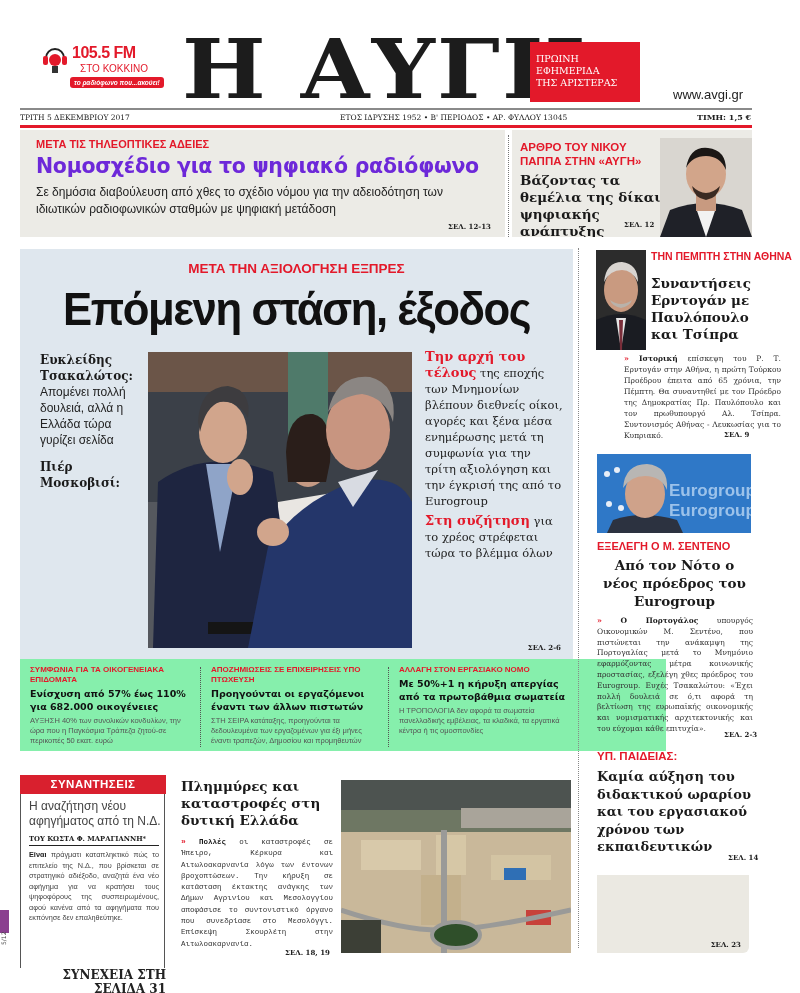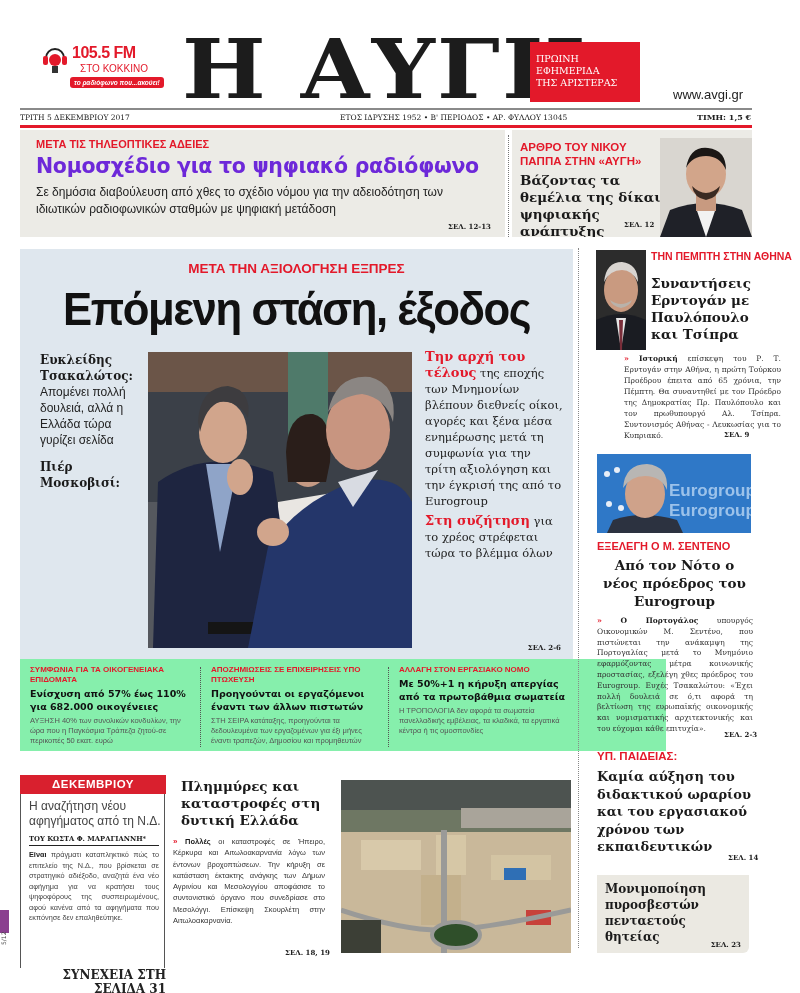--- a/index.html
+++ b/index.html
@@ -86,21 +86,21 @@
   #meetings-box .banner { position: absolute; left: -1px; top: 0; width: 146px; height: 19px; background: #d9202e; color: #fff; font-family: "Liberation Sans", sans-serif; font-weight: bold; font-size: 11.5px; letter-spacing: 0.5px; text-align: center; line-height: 19px; }
   #meetings-box .title { position: absolute; left: 8px; top: 24px; width: 135px; font-family: "Liberation Sans", sans-serif; font-size: 12px; line-height: 15px; color: #444; }
   #meetings-box .byline { position: absolute; left: 8px; top: 60px; width: 130px; font-family: "DejaVu Serif", serif; font-weight: bold; font-size: 6.8px; color: #222; border-bottom: 1px solid #222; padding-bottom: 2px; }
   #meetings-box .body { position: absolute; left: 8px; top: 75px; width: 130px; font-family: "Liberation Sans", sans-serif; font-size: 7.3px; line-height: 10.5px; color: #444; text-align: justify; }
   #meetings-box .body b { color: #222; }
   #meetings-box .continued { position: absolute; left: -1px; top: 193px; width: 146px; text-align: right; font-family: "DejaVu Serif", serif; font-weight: bold; font-size: 12px; color: #222; background: #fff; }
   #page-tab { left: 0; top: 910px; width: 9px; height: 23px; background: #8a3f8f; }
   #page-tab-label { left: 0; top: 945px; font-family: "DejaVu Sans", sans-serif; font-size: 6px; color: #444; transform: rotate(-90deg); transform-origin: left top; }
 
   #floods .headline { position: absolute; left: 181px; top: 778px; width: 160px; font-family: "DejaVu Serif", serif; font-weight: bold; font-size: 13.5px; line-height: 17px; color: #1a1a1a; }
-  #floods .body { position: absolute; left: 173px; top: 836px; width: 152px; font-family: Liberation Sans, sans-serif; font-size: 7.5px; line-height: 11.3px; color: #333; text-align: justify; }
+  #floods .body { position: absolute; left: 181px; top: 836px; width: 152px; font-family: Liberation Mono, monospace; font-size: 7.5px; line-height: 11.3px; color: #333; text-align: justify; }
   #floods .page-ref { position: absolute; left: 285px; top: 948px; }
   #floods-photo { left: 341px; top: 780px; width: 230px; height: 173px; overflow: hidden; }
 </style>
 </head>
 <body>
 
 <div id="radio-logo" class="abs">
   <svg class="bulb" viewBox="0 0 26 34">
     <path d="M4 14 A9 9 0 0 1 22 14" fill="none" stroke="#222" stroke-width="2"></path>
     <rect x="1" y="12" width="5" height="9" rx="2" fill="#e3192a"></rect>
@@ -251,26 +251,25 @@
   <div class="page-ref">ΣΕΛ. 2-3</div>
 </div>
 
 <div id="education">
   <div class="kicker">ΥΠ. ΠΑΙΔΕΙΑΣ:</div>
   <div class="headline">Καμία αύξηση του διδακτικού ωραρίου και του εργασιακού χρόνου των εκπαιδευτικών</div>
   <div class="page-ref">ΣΕΛ. 14</div>
 </div>
 
 <div id="firefighters" class="abs">
-  <div class="headline">Μονιμοποίηση πυροσβεστών πενταετούς θητείας</div>
   <div class="page-ref">ΣΕΛ. 23</div>
 </div>
 
 <div id="meetings-box" class="abs">
-  <div class="banner">ΔΕΚΕΜΒΡΙΟΥ</div>
+  <div class="banner">ΣΥΝΑΝΤΗΣΕΙΣ</div>
   <div class="title">Η αναζήτηση νέου αφηγήματος από τη Ν.Δ.</div>
   <div class="byline">ΤΟΥ ΚΩΣΤΑ Φ. ΜΑΡΑΓΙΑΝΝΗ*</div>
   <div class="body"><b>Είναι</b><span> πράγματι καταπληκτικό πώς το επιτελείο της Ν.Δ., που βρίσκεται σε στρατηγικό αδιέξοδο, αναζητά ένα νέο αφήγημα για να κρατήσει τους ψηφοφόρους της συσπειρωμένους, αφού κανένα από τα αφηγήματα που εκπόνησε δεν επαληθεύτηκε.</span></div>
   <div class="continued">ΣΥΝΕΧΕΙΑ ΣΤΗ ΣΕΛΙΔΑ 31</div>
 </div>
 
 <div id="page-tab" class="abs"></div>
 <div id="page-tab-label" class="abs">5/12</div>
 
 <div id="floods">

